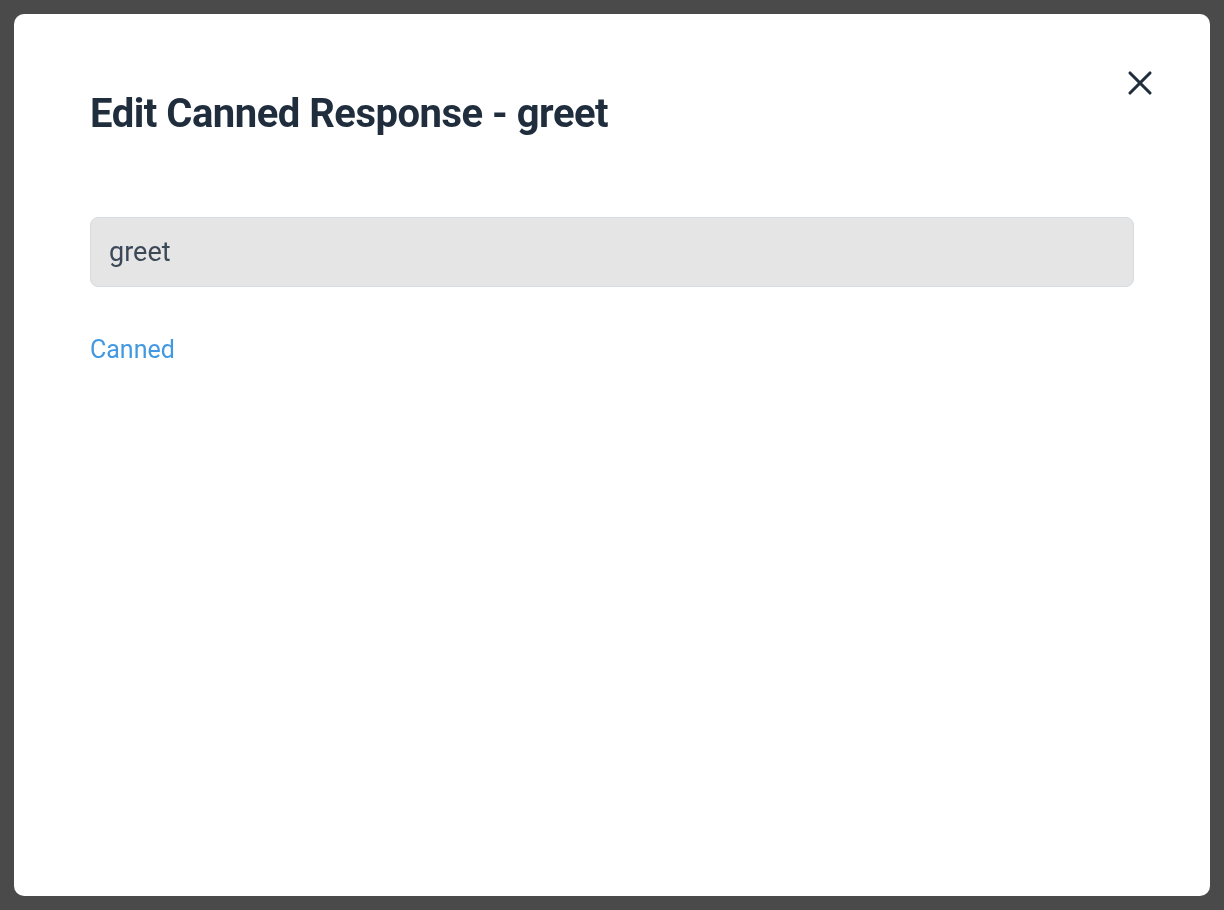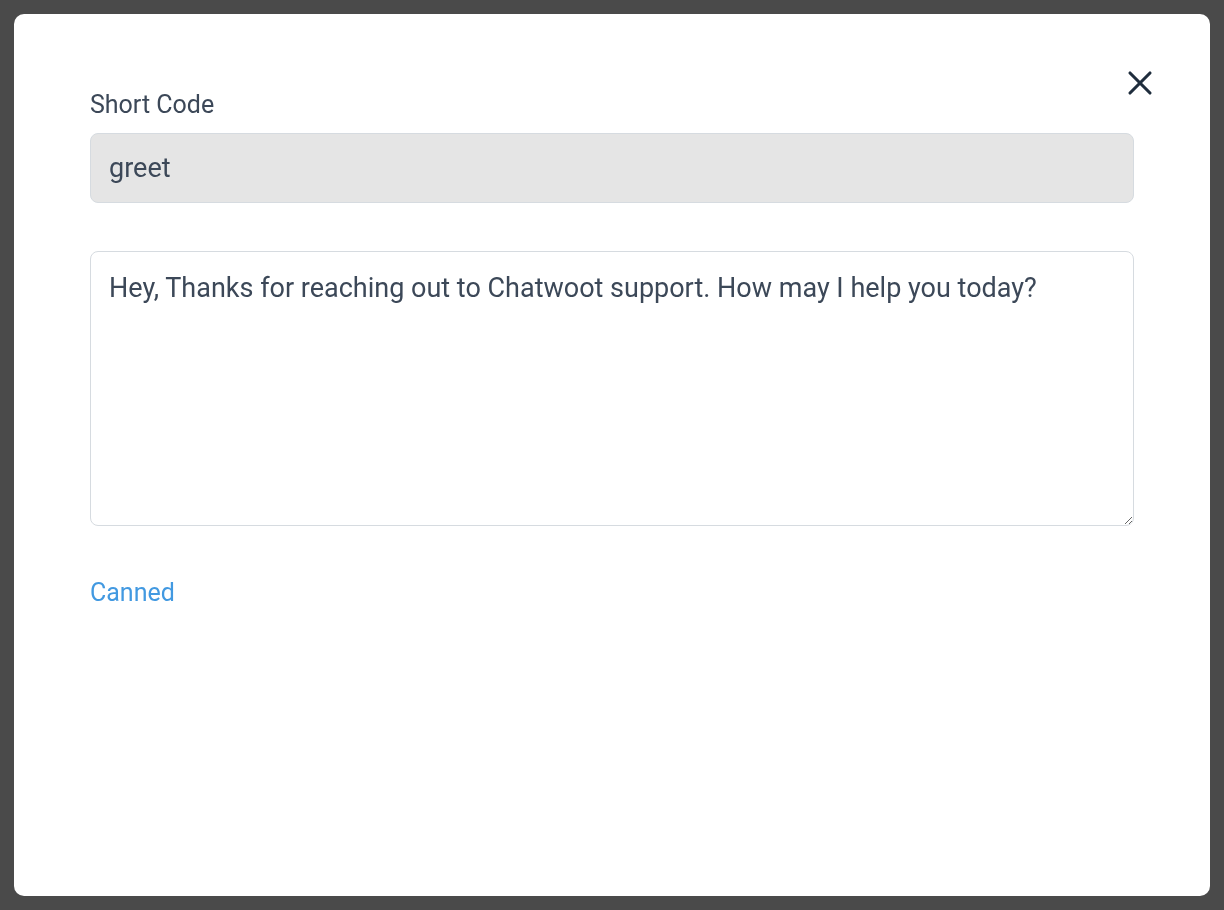--- a/index.html
+++ b/index.html
@@ -118,26 +118,25 @@
 <div class="modal">
   <button class="close-btn">
     <span>
       <svg viewBox="0 0 24 24" fill="none" stroke="currentColor" stroke-width="2.5" stroke-linecap="round">
         <line x1="4" y1="4" x2="20" y2="20"></line>
         <line x1="20" y1="4" x2="4" y2="20"></line>
       </svg>
     </span>
   </button>
 
+  <h1 class="modal-title">Edit Canned Response - greet</h1>
 
   <div class="form-group">
-    <label class="form-label">Short Code</label>
     <input type="text" class="text-input" value="greet" style="">
   </div>
 
   <div class="form-group">
-    <textarea class="textarea" style="">Hey, Thanks for reaching out to Chatwoot support. How may I help you today?</textarea>
   </div>
 
   <div class="button-row">
     <button class="btn-link">Canned</button>
   </div>
 </div>
 
 </body></html>

